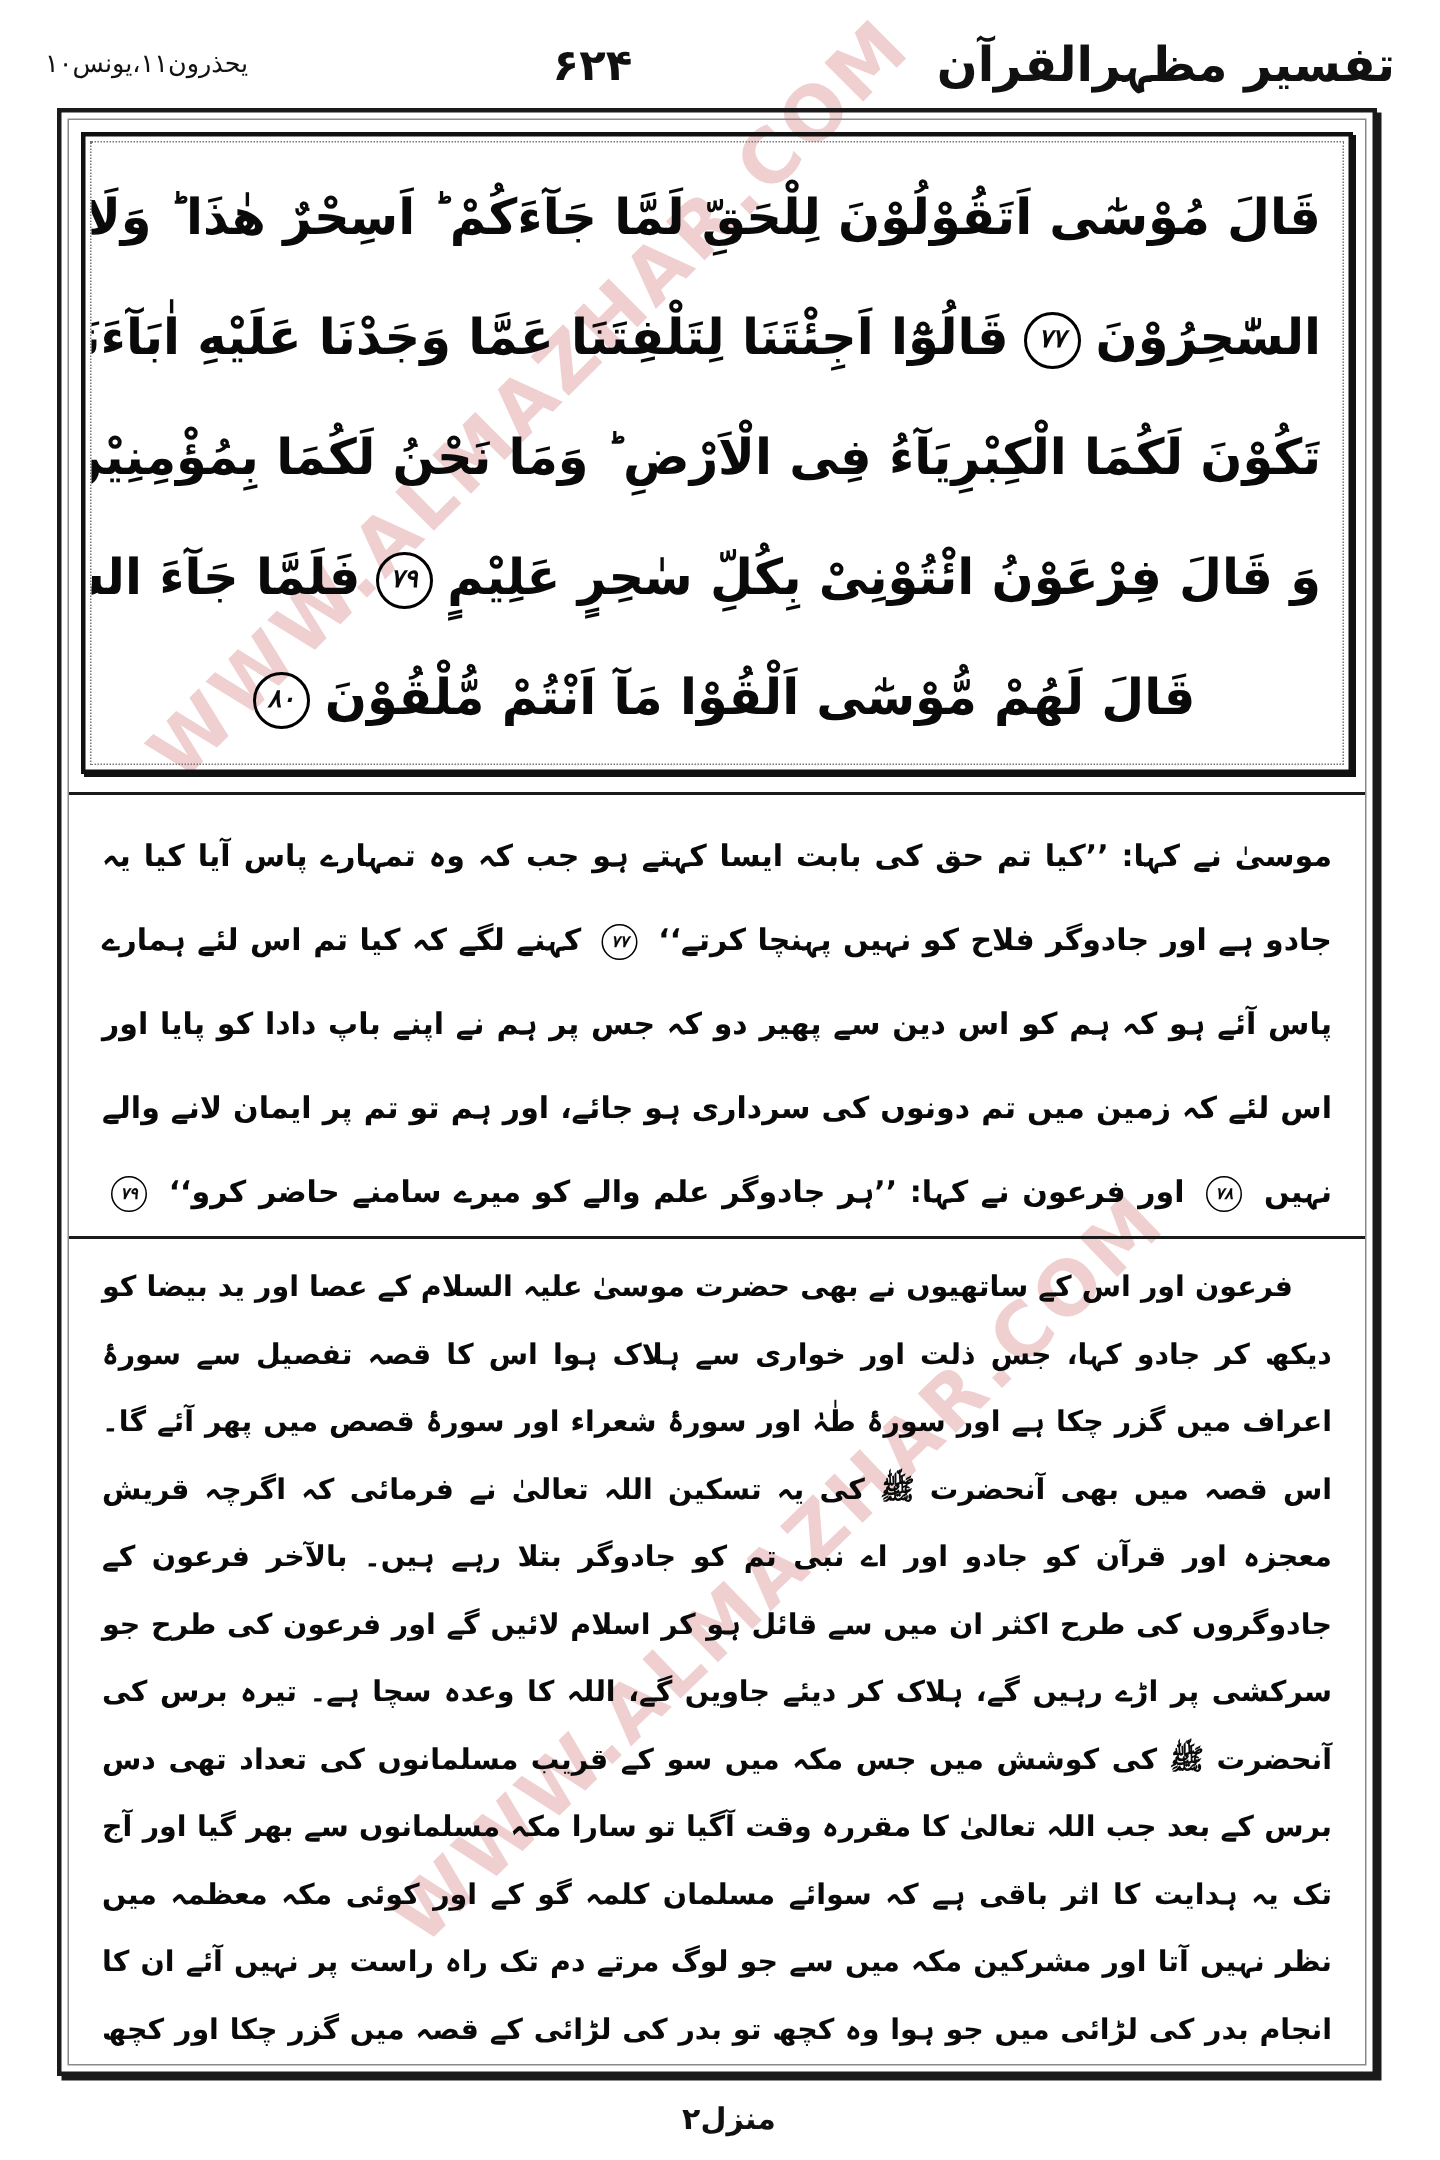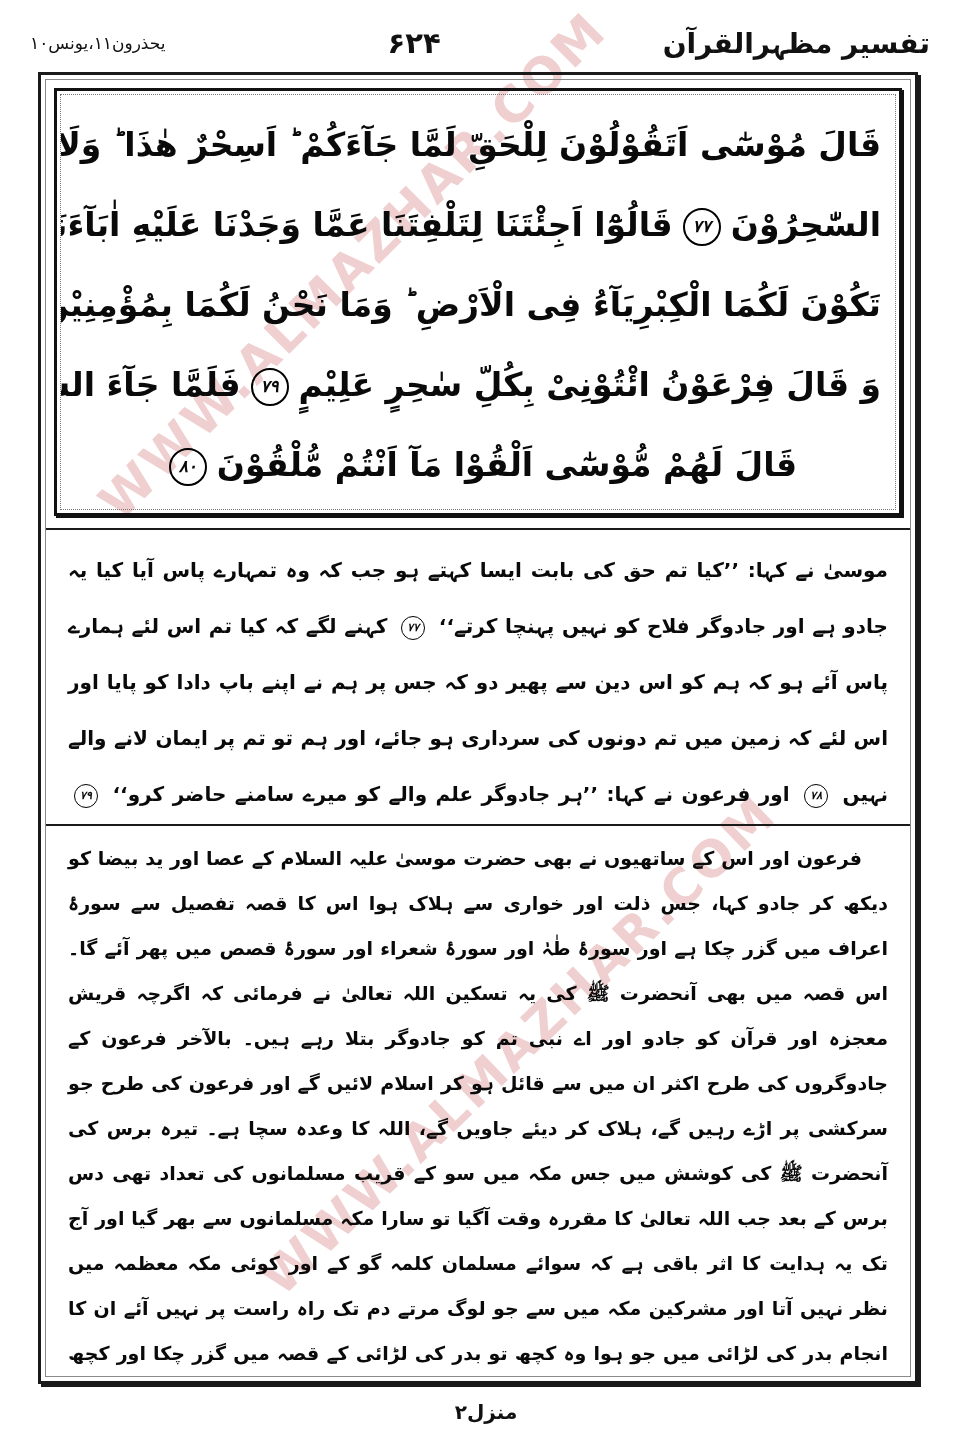--- a/index.html
+++ b/index.html
@@ -13,21 +13,21 @@
     transform-origin:0 0; pointer-events:none; direction:ltr;
     font-family:"DejaVu Sans", sans-serif; }
   .wm1 { left:88px; top:490px; transform:rotate(-45deg); }
   .wm2 { left:250px; top:1265px; transform:rotate(-44deg); }
 
   
   .header { position:absolute; top:22px; left:30px; right:30px; height:42px;
     display:flex; align-items:center; justify-content:space-between; z-index:2; }
   .h-ref   { font-size:17px; font-weight:normal; order:3; }
   .h-page  { font-size:29px; font-weight:bold; order:2; letter-spacing:2px; }
-  .h-title { font-size:28px; font-weight:bold; order:1; }
+  .h-title { font-size:32px; font-weight:bold; order:1; }
 
   
   .outer-box { position:absolute; left:38px; right:42px; top:72px; bottom:56px;
     border:3px solid #1a1a1a; box-shadow:3px 3px 0 #1a1a1a; background:transparent;
     padding:4px; z-index:1; }
   .inner-frame { width:100%; height:100%; border:1px solid #8a8a8a;
     display:flex; flex-direction:column; overflow:hidden; }
 
   
   .quran-box { flex:0 0 auto; margin:8px; border:3px solid #111;

